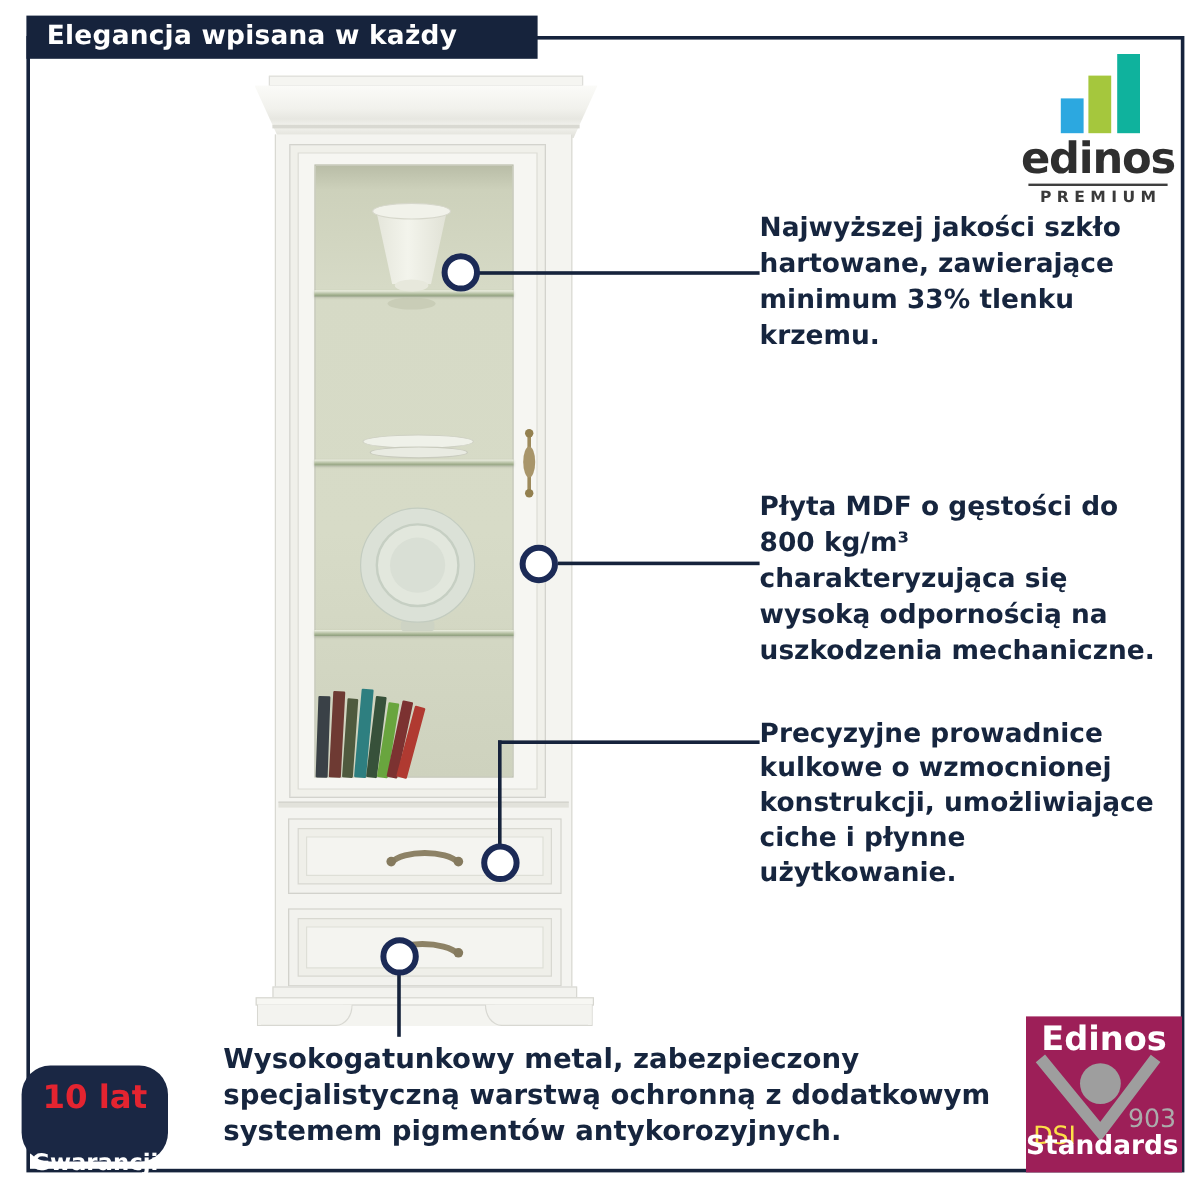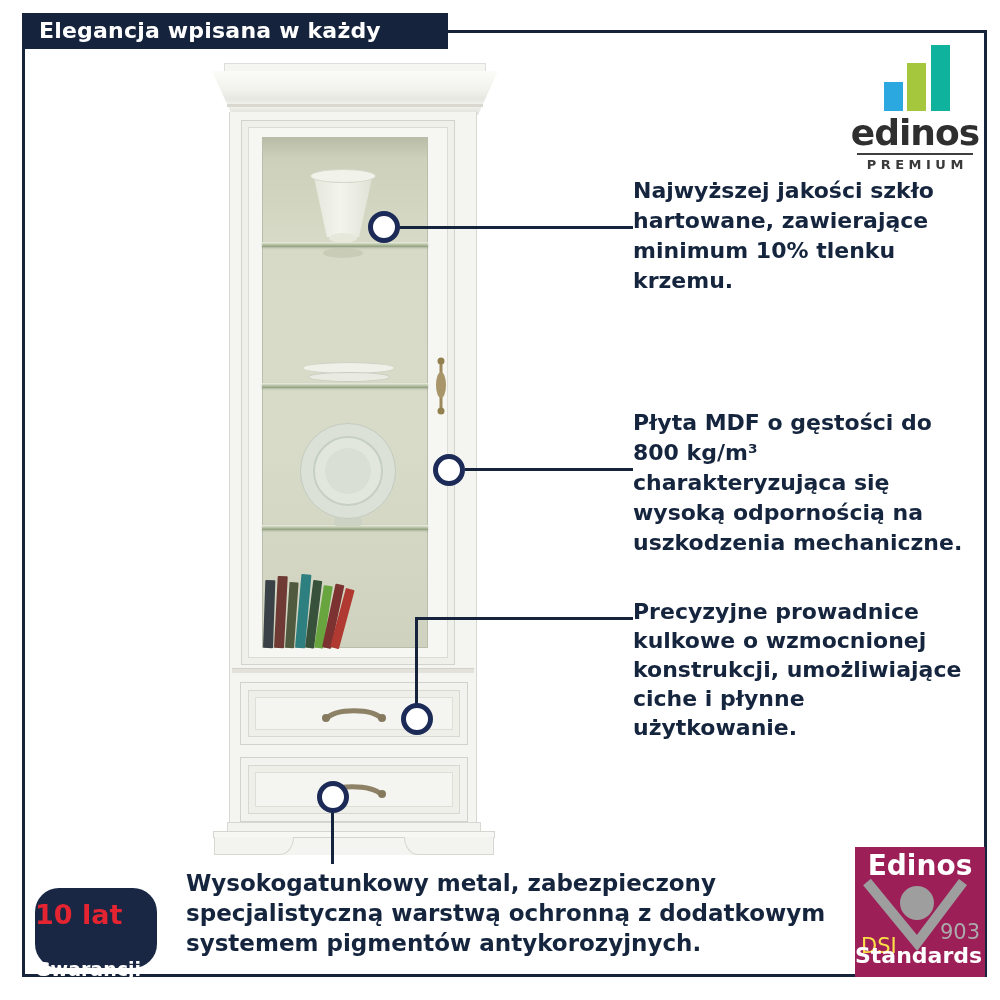--- a/index.html
+++ b/index.html
@@ -85,22 +85,22 @@
 
   
   .callout-text{position:absolute;color:#16253E;font-weight:bold;font-size:22px;line-height:30px;
                 white-space:pre;z-index:45;}
   .t1{left:633px;top:176px;}
   .t2{left:633px;top:408px;}
   .t3{left:633px;top:597px;line-height:29px;}
   .t4{left:186px;top:868px;font-size:23px;line-height:30px;}
 
   
-  .warranty{position:absolute;left:35px;top:888px;width:122px;height:80px;background:#1A2744;
-            border-radius:24px;z-index:60;}
+  .warranty{position:absolute;left:18px;top:888px;width:122px;height:80px;background:#1A2744;
+            border-radius:24px;z-index:60;text-align:center;}
   .warranty-years{color:#E42430;font-weight:bold;font-size:27px;line-height:27px;margin-top:13px;}
   .warranty-label{color:#ffffff;font-weight:bold;font-size:19px;line-height:24px;margin-top:29px;}
 
   
   .standards{position:absolute;left:855px;top:847px;width:130px;height:130px;background:#9D1F58;z-index:60;}
   .standards-brand{position:absolute;left:0;top:2px;width:130px;text-align:center;color:#fff;
                    font-weight:bold;font-size:28px;}
   .standards-v{position:absolute;left:0;top:0;width:130px;height:130px;}
   .standards-dsi{position:absolute;left:6px;top:87px;color:#fde047;font-size:21px;font-weight:normal;}
   .standards-804{position:absolute;right:5px;top:73px;color:#ABABAB;font-size:21px;font-weight:normal;}
@@ -196,21 +196,21 @@
   <div class="cline" style="left:415px;top:617px;width:3px;height:89px;"></div>
   <div class="cline" style="left:331px;top:811px;width:3px;height:53px;"></div>
 
   <div class="marker" style="left:368px;top:211px;"></div>
   <div class="marker" style="left:433px;top:454px;"></div>
   <div class="marker" style="left:401px;top:703px;"></div>
   <div class="marker" style="left:317px;top:781px;"></div>
 
   <div class="callout-text t1">Najwyższej jakości szkło
 hartowane, zawierające
-minimum 10% tlenku
+minimum 33% tlenku
 krzemu.</div>
   <div class="callout-text t2">Płyta MDF o gęstości do
 800 kg/m³
 charakteryzująca się
 wysoką odpornością na
 uszkodzenia mechaniczne.</div>
   <div class="callout-text t4">Wysokogatunkowy metal, zabezpieczony
 specjalistyczną warstwą ochronną z dodatkowym
 systemem pigmentów antykorozyjnych.</div>
   <div class="callout-text t3">Precyzyjne prowadnice

